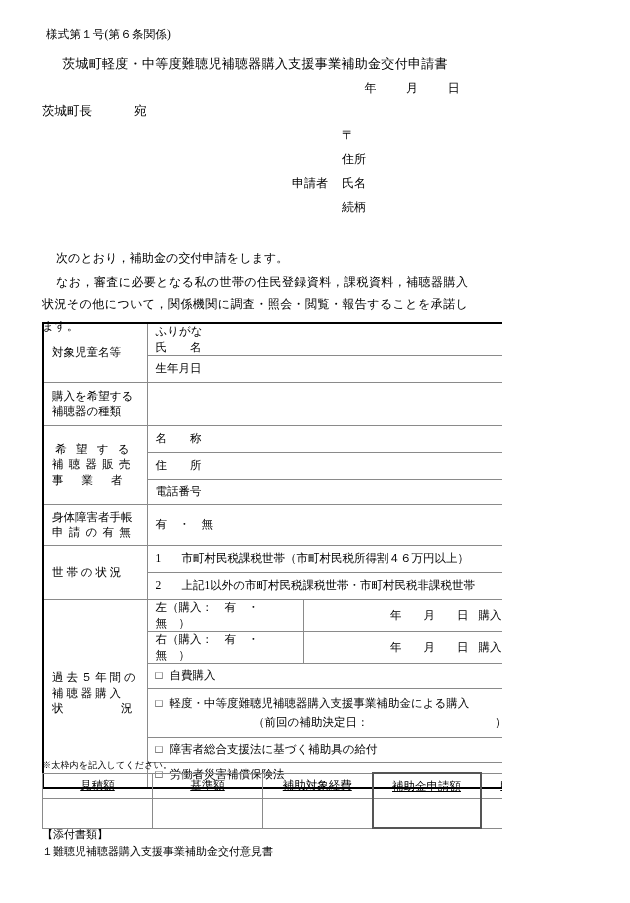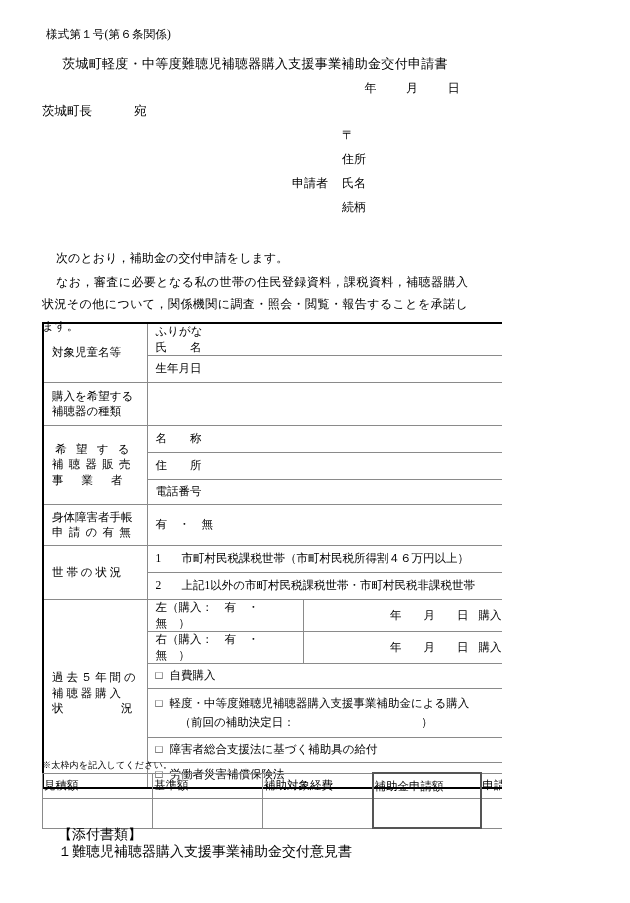--- a/index.html
+++ b/index.html
@@ -119,21 +119,21 @@
     width: 104px;
     text-align: left;
     font-size: 11.5px;
     line-height: 1.5;
   }
   .lbl-sp { letter-spacing: 3.2px; text-indent: 3.2px; }
   .lbl-wide { letter-spacing: 1.2px; }
   .name-cell { line-height: 1.9; padding-top: 2px; padding-bottom: 2px; }
   .num-idx { display: inline-block; width: 26px; }
   .chk { display: inline-block; margin-right: 7px; }
-  .sub-note { display: block; padding-left: 24px; margin-top: 4px; }
+  .sub-note { display: block; padding-left: 24px; margin-top: 4px; text-align: center; }
   .date-cell { text-align: center; }
   .date-cell .dy { margin-right: 22px; }
   .date-cell .dm { margin-right: 22px; }
   .date-cell .dd { margin-right: 10px; }
 
   .thick-note {
     position: absolute;
     left: 42px;
     top: 759px;
     font-size: 9px;
@@ -145,37 +145,38 @@
     position: absolute;
     left: 42px;
     top: 772px;
     width: 546px;
     border-collapse: collapse;
     table-layout: fixed;
     font-size: 11.5px;
   }
   .amt-table td {
     border: 1px solid #8a8a8a;
-    text-align: left;
+    text-align: center;
     height: 22px;
     vertical-align: middle;
+    text-decoration: underline;
   }
   .amt-table tr.body-row td { height: 26px; }
   .amt-table td.emph {
     border-left: 2px solid #555;
     border-right: 2px solid #555;
   }
   .amt-table tr.head-row td.emph { border-top: 2px solid #555; }
   .amt-table tr.body-row td.emph { border-bottom: 2px solid #555; }
 
   .attach {
     position: absolute;
-    left: 58px;
+    left: 42px;
     top: 826px;
-    font-size: 14px;
+    font-size: 11px;
     line-height: 17px;
   }
   .attach div { white-space: nowrap; }
 </style>
 </head>
 <body>
 
 <div id="page">
 
   <div class="form-no">様式第１号(第６条関係)</div>

